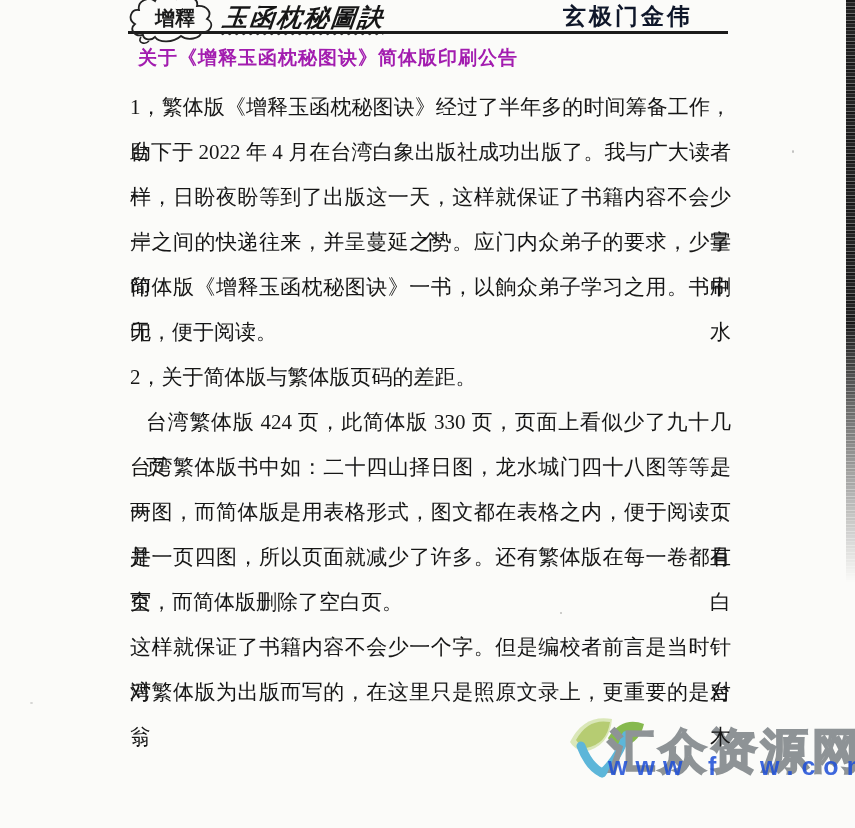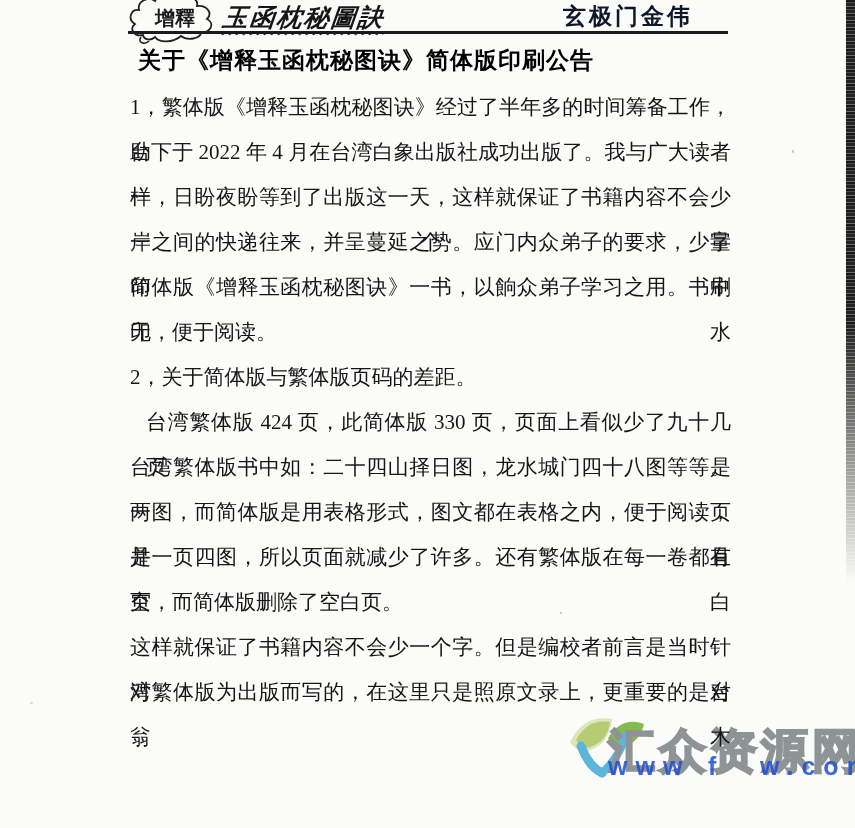--- a/index.html
+++ b/index.html
@@ -21,21 +21,21 @@
     position:absolute;left:563px;top:1px;z-index:2;
     font-size:23px;font-weight:700;letter-spacing:3px;color:#0f172a;
   }
   .header-rule{
     position:absolute;left:128px;top:31px;width:600px;height:3px;
     background:#1b1b1b;z-index:1;
   }
   
   .doc-title{
     position:absolute;left:138px;top:45px;margin:0;z-index:2;
-    font-size:23px;font-weight:700;letter-spacing:1px;color:#000000;
+    font-size:19px;font-weight:700;letter-spacing:1px;color:#a21caf;
   }
   
   .bodytext{
     position:absolute;left:130px;top:85px;width:601px;z-index:2;
     font-size:21px;
   }
   .line{height:45px;line-height:45px;white-space:normal;}
   .line.j{text-align:justify;text-align-last:justify;text-justify:inter-character;}
   .line.ind{padding-left:16px;}
   

